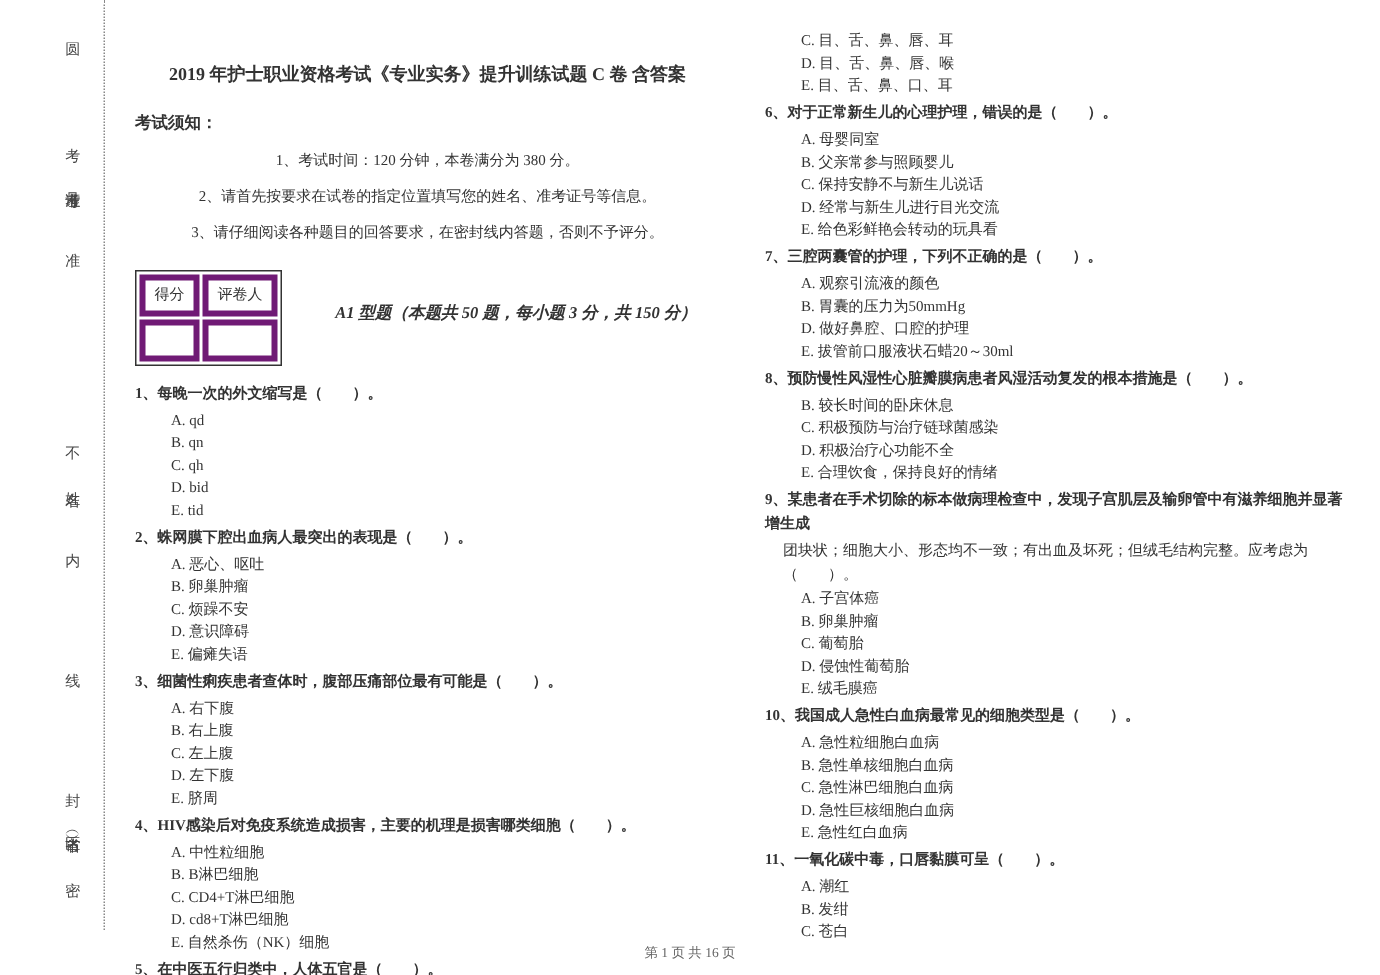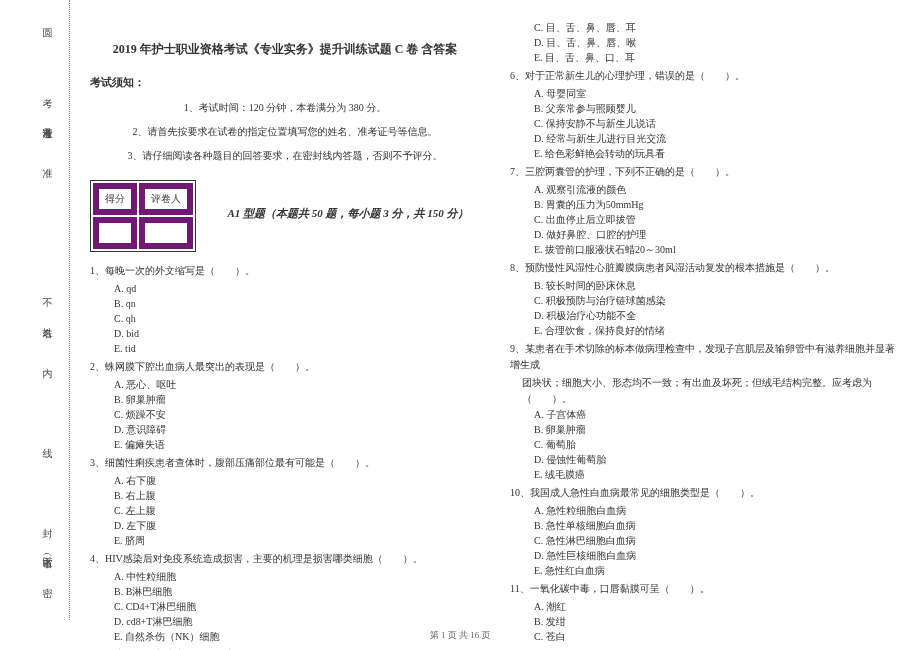--- a/index.html
+++ b/index.html
@@ -69,31 +69,31 @@
       margin: 8px 0;
       font-size: 10px;
       text-align: center;
     }
     .score-box {
       display: inline-block;
       border: 1px solid #333;
       margin: 8px 0;
     }
     .score-box td {
-      border: 6px solid #701a75;
+      border: 4px solid #701a75;
       padding: 2px 6px;
       font-size: 10px;
     }
     .section-title {
       font-weight: bold;
       font-size: 11px;
       text-align: center;
       margin: 4px 0 8px 0;
     }
-    .q { margin: 3px 0 2px 0; }
+    .q { margin: 3px 0 2px 0; font-weight: bold; }
     .opt { margin-left: 24px; line-height: 1.5; }
     .q9-cont { margin-left: 12px; }
     .footer {
       position: absolute;
       bottom: 8px;
       left: 0;
       right: 0;
       text-align: center;
       font-size: 9px;
       color: #666;
@@ -181,21 +181,20 @@
     <div class="q">6、对于正常新生儿的心理护理，错误的是（　　）。</div>
     <div class="opt">A. 母婴同室</div>
     <div class="opt">B. 父亲常参与照顾婴儿</div>
     <div class="opt">C. 保持安静不与新生儿说话</div>
     <div class="opt">D. 经常与新生儿进行目光交流</div>
     <div class="opt">E. 给色彩鲜艳会转动的玩具看</div>
 
     <div class="q">7、三腔两囊管的护理，下列不正确的是（　　）。</div>
     <div class="opt">A. 观察引流液的颜色</div>
     <div class="opt">B. 胃囊的压力为50mmHg</div>
-    <div class="opt">C. 出血停止后立即拔管</div>
     <div class="opt">D. 做好鼻腔、口腔的护理</div>
     <div class="opt">E. 拔管前口服液状石蜡20～30ml</div>
 
     <div class="q">8、预防慢性风湿性心脏瓣膜病患者风湿活动复发的根本措施是（　　）。</div>
     <div class="opt">B. 较长时间的卧床休息</div>
     <div class="opt">C. 积极预防与治疗链球菌感染</div>
     <div class="opt">D. 积极治疗心功能不全</div>
     <div class="opt">E. 合理饮食，保持良好的情绪</div>
 
     <div class="q">9、某患者在手术切除的标本做病理检查中，发现子宫肌层及输卵管中有滋养细胞并显著增生成</div>

